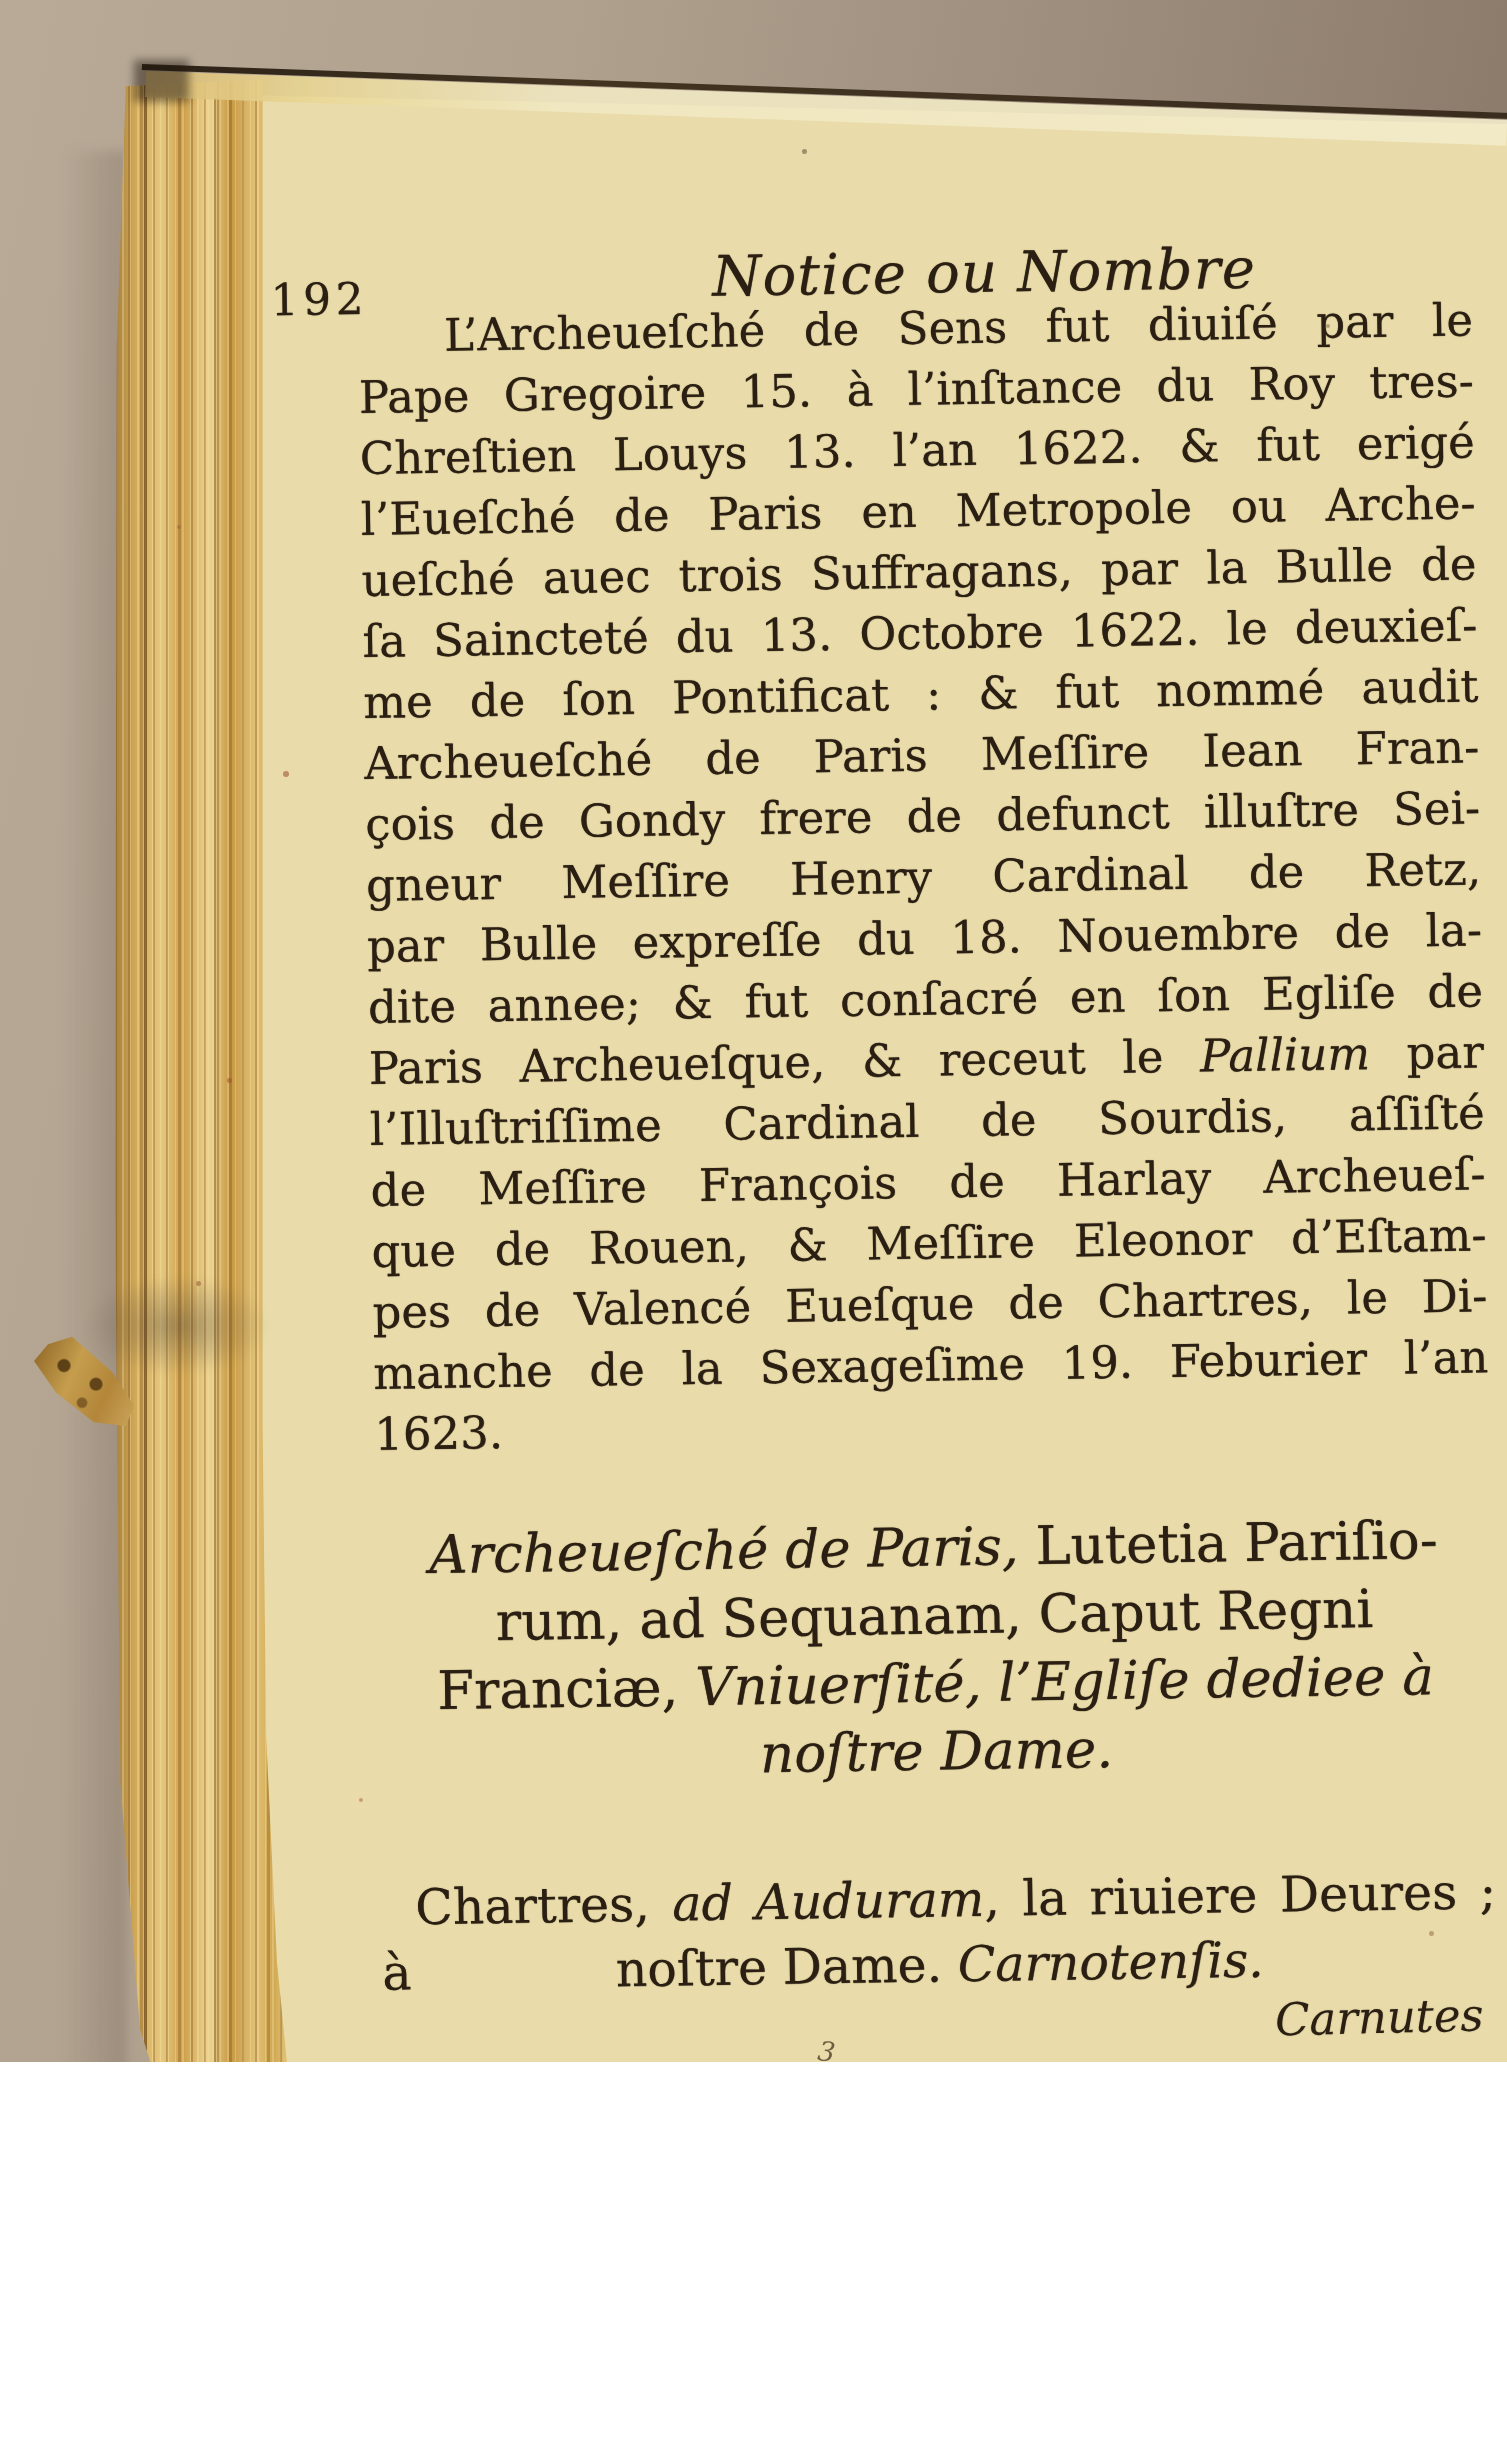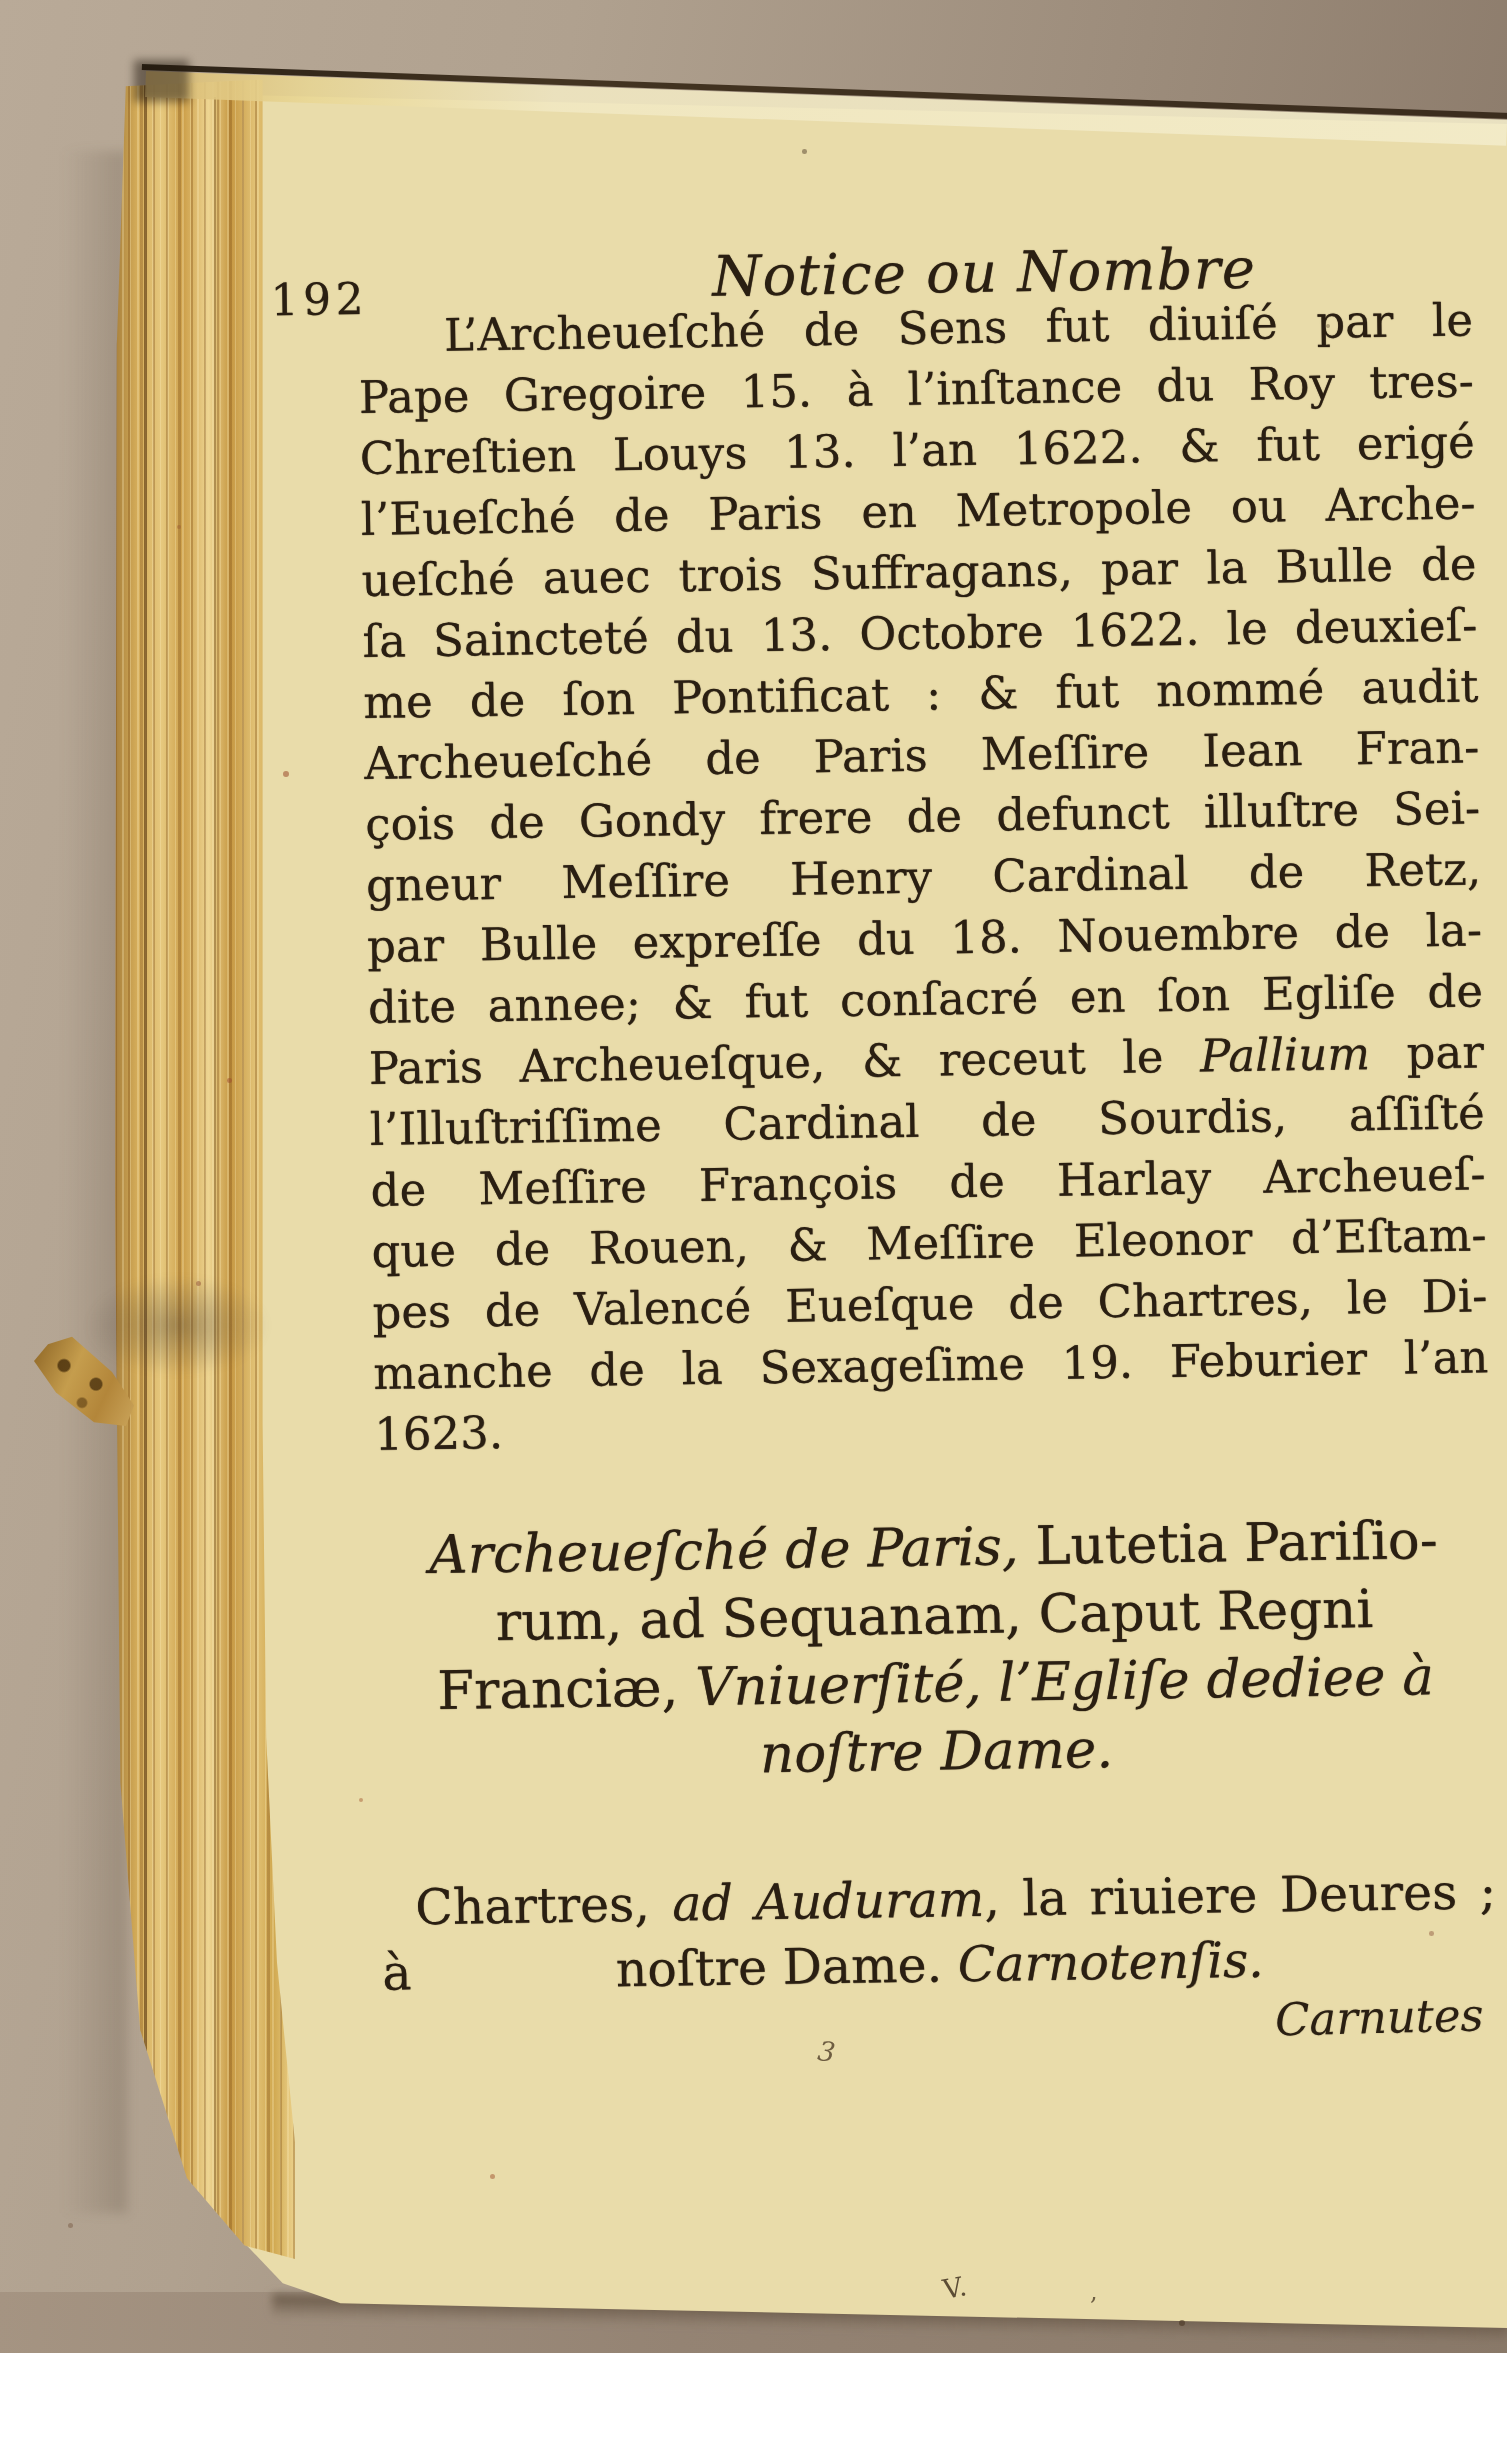--- a/index.html
+++ b/index.html
@@ -1,17 +1,17 @@
 <!DOCTYPE html>
 <html style="font-size:9.3px"><head>
 <meta charset="utf-8">
 <style>
   html,body{margin:0;padding:0;}
   .scene{
-    position:relative; width:1508px; height:2353px; overflow:hidden;
+    position:relative; width:1508px; height:2062px; overflow:hidden;
     background:linear-gradient(100deg,#b9aa98 0%,#b0a18f 30%,#9c8c7b 60%,#8a7969 85%,#82705f 100%);
     font-family:"DejaVu Serif", serif; color:#2a1f12;
   }
   .bg-bottom{position:absolute;left:0;top:2292px;width:1508px;height:170px;z-index:0;
     background:linear-gradient(95deg,#a59482 0%,#948373 45%,#897868 100%);}
   .left-shadow{position:absolute;left:63px;top:151px;width:64px;height:2062px;z-index:1;
     background:linear-gradient(90deg,rgba(80,65,50,0),rgba(80,65,50,.22));filter:blur(5.2px);}
   
   .edge-stack{position:absolute;left:115px;top:75px;width:180px;height:2247px;z-index:4;
     background:

